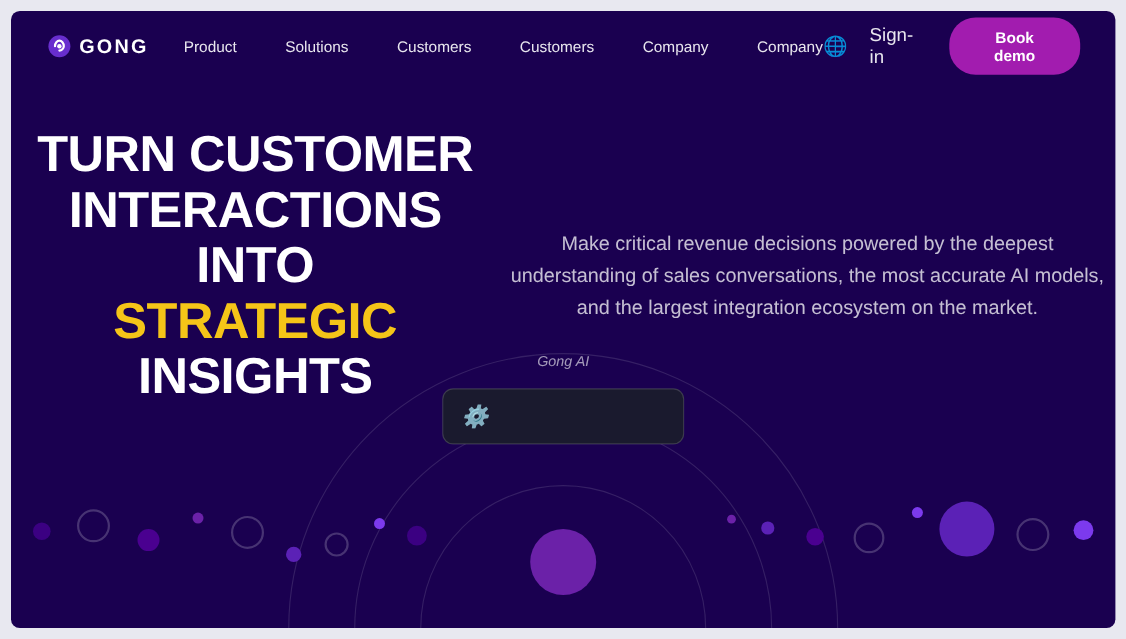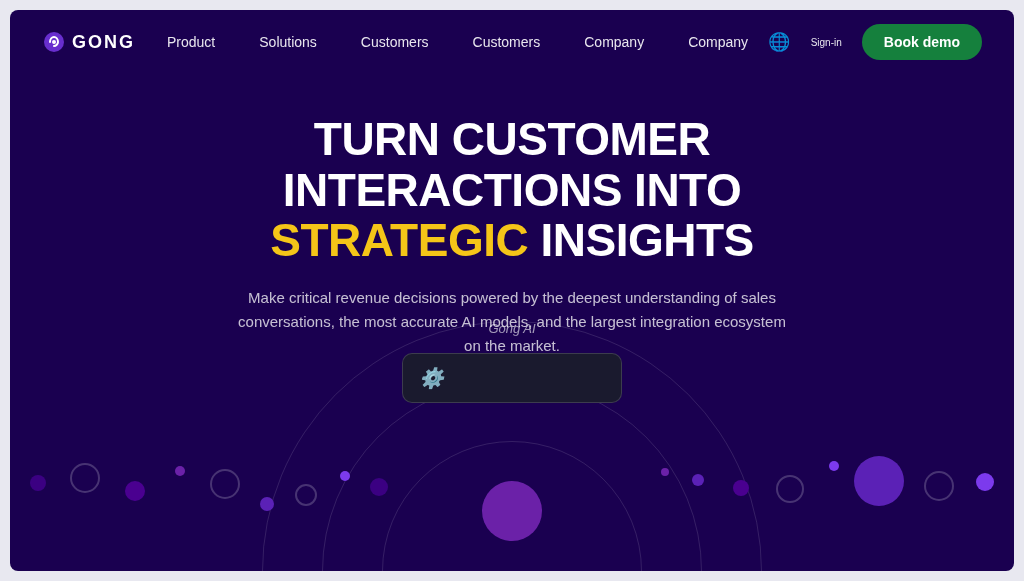--- a/index.html
+++ b/index.html
@@ -79,39 +79,39 @@
     }
 
     .globe-icon {
       color: rgba(255,255,255,0.8);
       font-size: 18px;
       cursor: pointer;
     }
 
     .sign-in {
       color: rgba(255,255,255,0.9);
-      font-size: 10px;
+      font-size: 17px;
       cursor: pointer;
     }
 
     .book-demo-btn {
-      background: #15803d;
+      background: #a21caf;
       color: white;
       border: none;
       border-radius: 24px;
       padding: 10px 22px;
       font-size: 14px;
       font-weight: 600;
       cursor: pointer;
     }
 
     
     .hero {
       display: flex;
-      flex-direction: column;
+      flex-direction: row;
       align-items: center;
       text-align: center;
       padding-top: 40px;
       position: relative;
       z-index: 5;
     }
 
     .hero-title {
       font-size: 46px;
       font-weight: 900;
@@ -122,21 +122,21 @@
       max-width: 720px;
     }
 
     .hero-title .highlight {
       color: #f5c518;
     }
 
     .hero-subtitle {
       margin-top: 20px;
       color: rgba(255,255,255,0.75);
-      font-size: 15px;
+      font-size: 18px;
       line-height: 1.6;
       max-width: 560px;
     }
 
     
     .circles-section {
       position: absolute;
       bottom: 0;
       left: 0;
       right: 0;

